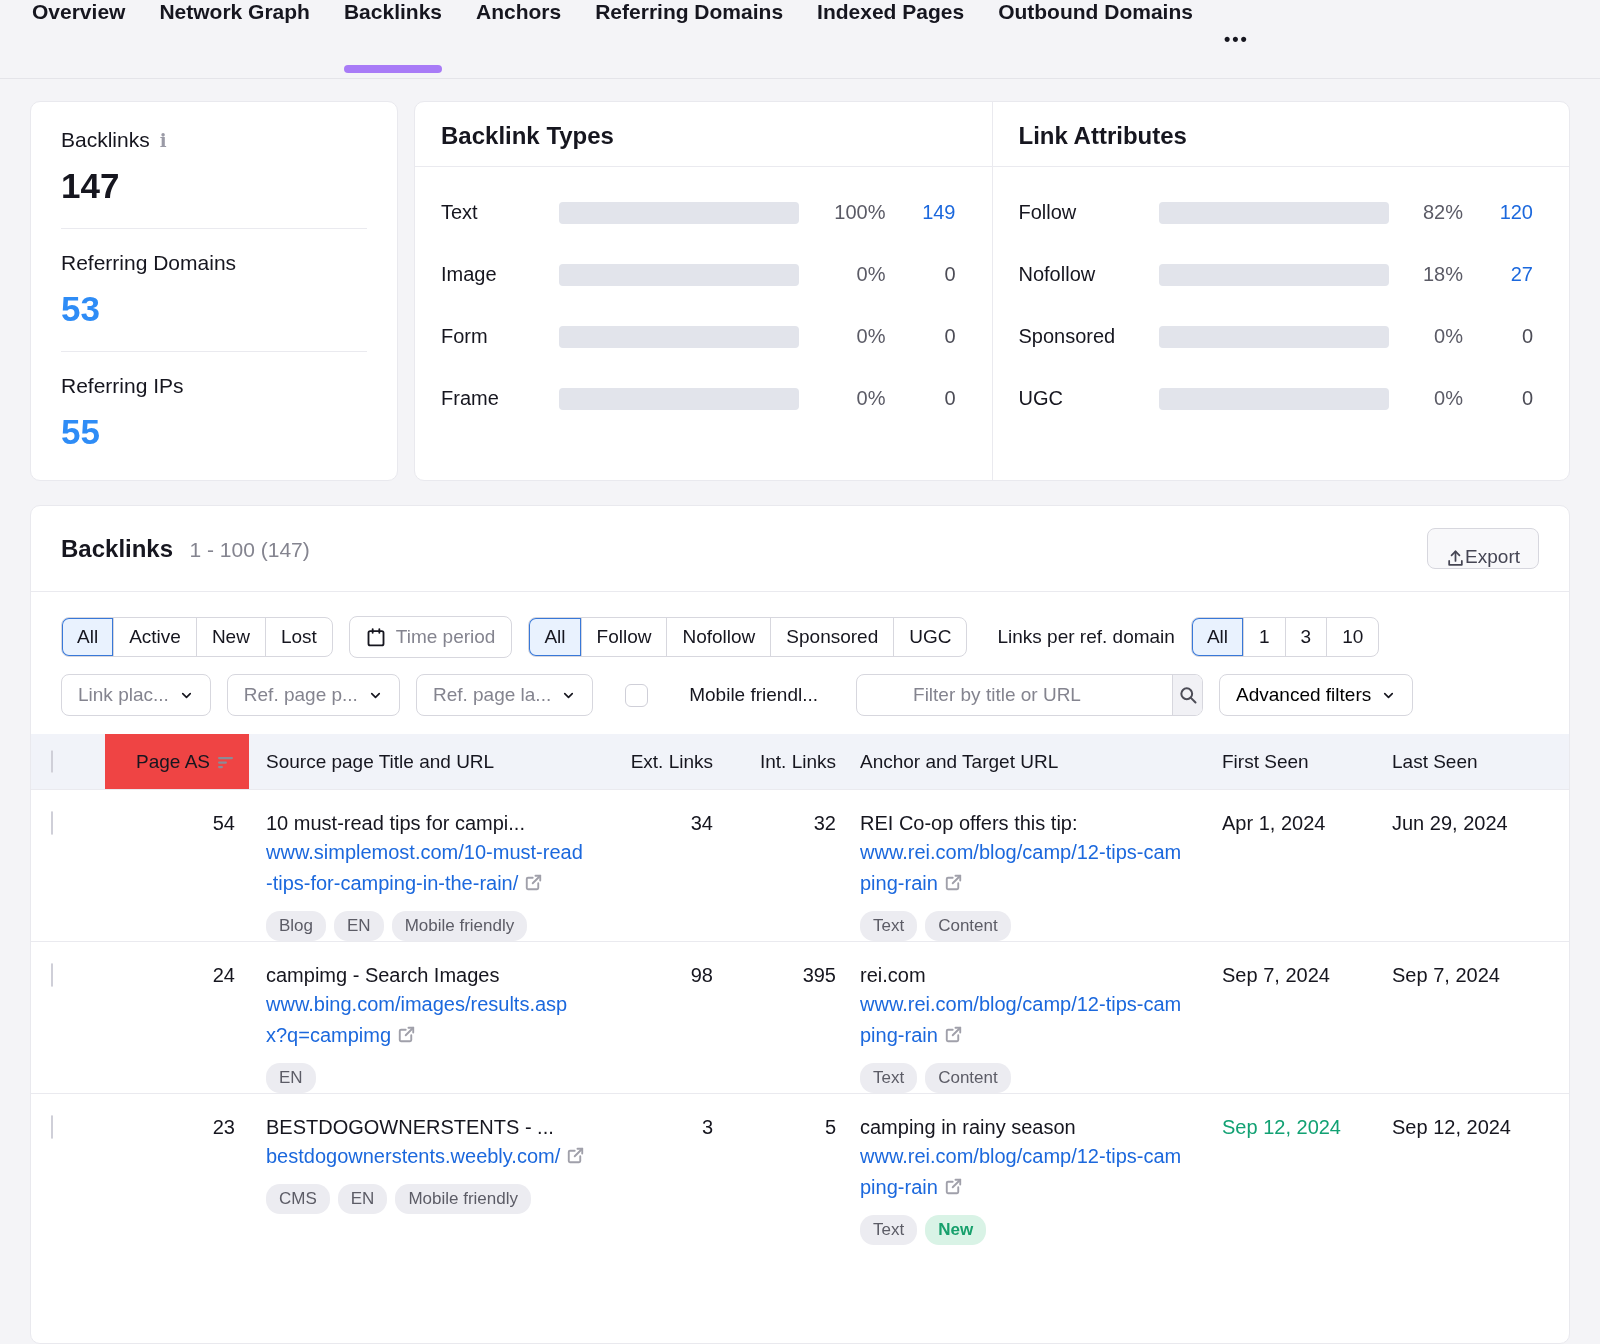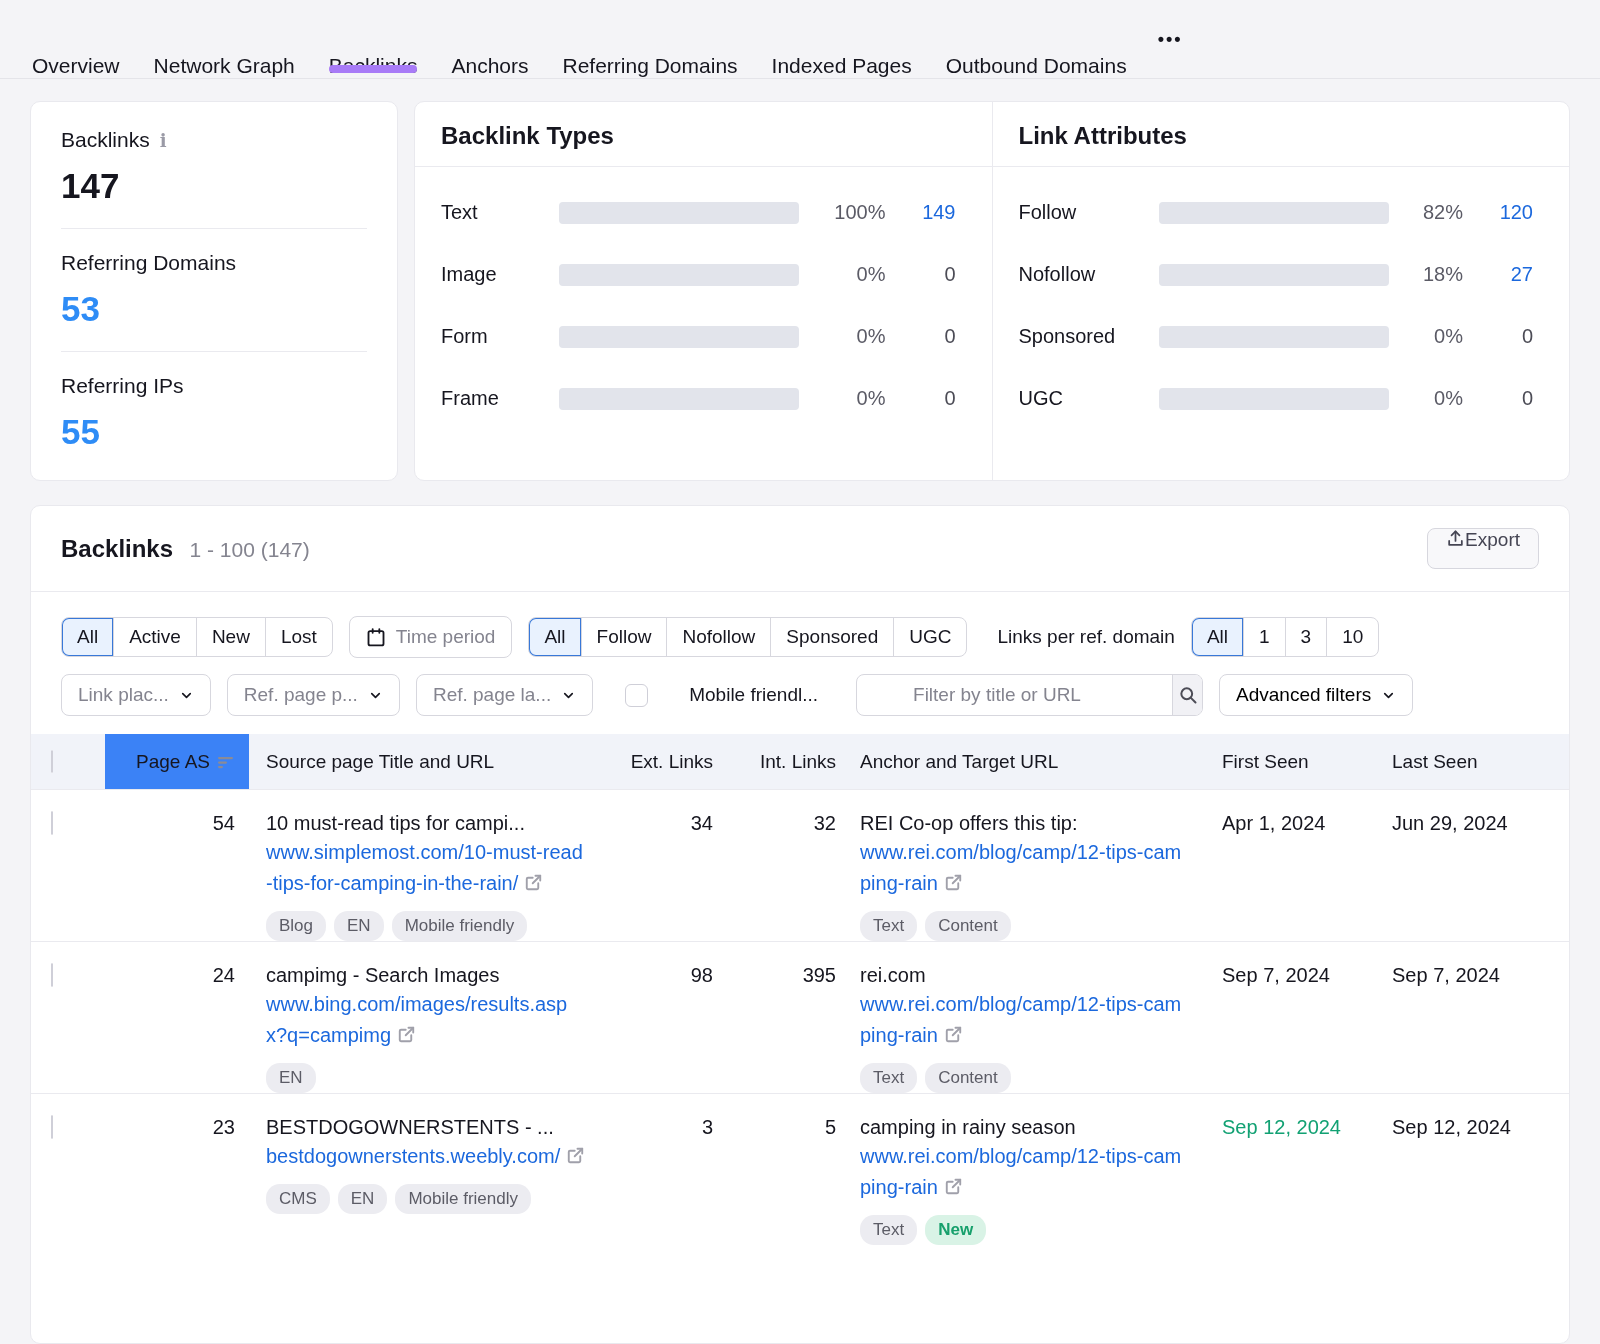--- a/index.html
+++ b/index.html
@@ -11,21 +11,21 @@
     --pill-bg:#ececf1; --pill-text:#5c5c66;
     --new-bg:#d9f3e6; --new-text:#17a06c; --green-date:#12a173;
     --sel-bg:#e9f2fe; --sel-border:#3878d8; --purple:#a87bf7;
   }
   *{box-sizing:border-box; margin:0; padding:0;}
   html,body{width:1600px; height:1344px; overflow:hidden;}
   body{background:var(--page-bg); font-family:"Liberation Sans","DejaVu Sans",sans-serif; color:var(--text);}
 
   
   .topnav{display:flex; align-items:center; height:79px; padding:0 32px; border-bottom:1px solid #e4e4e9;}
-  .tab{position:relative; font-size:21px; font-weight:400; padding:0 17px; height:100%; display:flex; align-items:flex-end; cursor:pointer; white-space:nowrap;}
+  .tab{position:relative; font-size:21px; font-weight:700; padding:0 17px; height:100%; display:flex; align-items:flex-start; cursor:pointer; white-space:nowrap;}
   .tab:first-child{padding-left:0;}
   .tab .underline{display:none;}
   .tab.active .underline{display:block; position:absolute; left:17px; right:17px; bottom:5px; height:8px; border-radius:4px; background:var(--purple);}
   .tab-more{font-size:18px; letter-spacing:2px; padding:0 14px; cursor:pointer; font-weight:700;}
 
   
   .cards{display:flex; gap:16px; padding:22px 30px 0;}
   .card{background:#fff; border:1px solid var(--card-border); border-radius:10px;}
   .summary-card{width:368px; height:380px; padding:26px 30px;}
   .sum-label{font-size:21px; display:flex; align-items:center; gap:10px;}
@@ -46,21 +46,21 @@
   .bar-fill{height:100%; border-radius:4px; width:0;}
   .bar-pct{font-size:20px; color:var(--muted2); text-align:right;}
   .bar-count{font-size:20px; text-align:right; color:#4c4c56;}
   .bar-count.link{color:var(--link); cursor:pointer;}
 
   
   .table-card{margin:24px 30px 0; background:#fff; border:1px solid var(--card-border); border-radius:10px; height:839px; overflow:hidden;}
   .tc-head{display:flex; align-items:center; justify-content:space-between; padding:22px 30px; border-bottom:1px solid var(--line);}
   .tc-title{font-size:24px; font-weight:700;}
   .tc-range{font-size:21px; color:var(--muted); font-weight:400; margin-left:12px;}
-  .export-btn{display:flex; align-items:flex-start; gap:0; height:41px; padding:0 18px; border:1px solid var(--border); border-radius:8px; background:#f8f8fa; font-size:19px; color:#454553; cursor:pointer;}
+  .export-btn{display:flex; align-items:flex-end; gap:0; height:41px; padding:0 18px; border:1px solid var(--border); border-radius:8px; background:#f8f8fa; font-size:19px; color:#454553; cursor:pointer;}
 
   .filters{padding:24px 30px 18px;}
   .frow{display:flex; align-items:center; gap:16px;}
   .frow + .frow{margin-top:16px;}
   .seg{display:flex; border:1px solid var(--border); border-radius:8px; background:#fff; height:40px; align-items:stretch;}
   .seg-item{display:flex; align-items:center; padding:0 15px; font-size:19px; border-left:1px solid var(--border); cursor:pointer; white-space:nowrap;}
   .seg-item:first-child{border-left:none;}
   .seg-item.selected{background:var(--sel-bg); box-shadow:inset 0 0 0 1px var(--sel-border); border-radius:7px 0 0 7px; border-left:none;}
   .ctl-btn{display:flex; align-items:center; gap:10px; height:42px; padding:0 16px; border:1px solid var(--border); border-radius:8px; background:#fff; font-size:19px; cursor:pointer; white-space:nowrap;}
   .ctl-btn .gray{color:var(--muted);}
@@ -69,21 +69,21 @@
   .chk-wrap{display:flex; align-items:center; gap:12px; cursor:pointer;}
   .search{display:flex; height:42px; width:347px; border:1px solid var(--border); border-radius:8px; overflow:hidden; background:#fff;}
   .search input{flex:1; border:none; outline:none; padding:0 14px; font-size:19px; font-family:inherit; color:var(--text); background:transparent;}
   .search input::placeholder{color:var(--muted);}
   .search .mag{width:46px; display:flex; align-items:center; justify-content:center; background:#f1f1f5; border-left:1px solid var(--border); cursor:pointer;}
 
   
   .grid{display:grid; grid-template-columns:74px 144px 370px 100px 123px 365px 170px 1fr; align-items:start;}
   .thead{background:var(--head-bg); height:55px; font-size:19px; align-items:center;}
   .th{padding:0 6px;}
-  .th.sorted{background:#3b82f6; height:55px; display:flex; align-items:center; justify-content:flex-end; gap:8px; padding-right:14px; cursor:pointer;}
+  .th.sorted{background:#ef4444; height:55px; display:flex; align-items:center; justify-content:flex-end; gap:8px; padding-right:14px; cursor:pointer;}
   .th.cbx, .td.cbx{padding-left:20px;}
   .th.r{text-align:right;}
   .th.src{padding-left:17px;} .th.anc{padding-left:18px;} .th.fs{padding-left:15px;} .th.ls{padding-left:15px;}
   .trow{border-top:1px solid var(--line); padding:0; font-size:20px;}
   .trow > div{padding-top:22px;}
   .td.pas{text-align:right; padding-right:14px;}
   .td.num{text-align:right; padding-right:6px;}
   .td.src{padding-left:17px;} .td.anc{padding-left:18px;}
   .td.fs{padding-left:15px;} .td.ls{padding-left:15px;}
   .src-title{white-space:nowrap; overflow:hidden; max-width:340px;}

